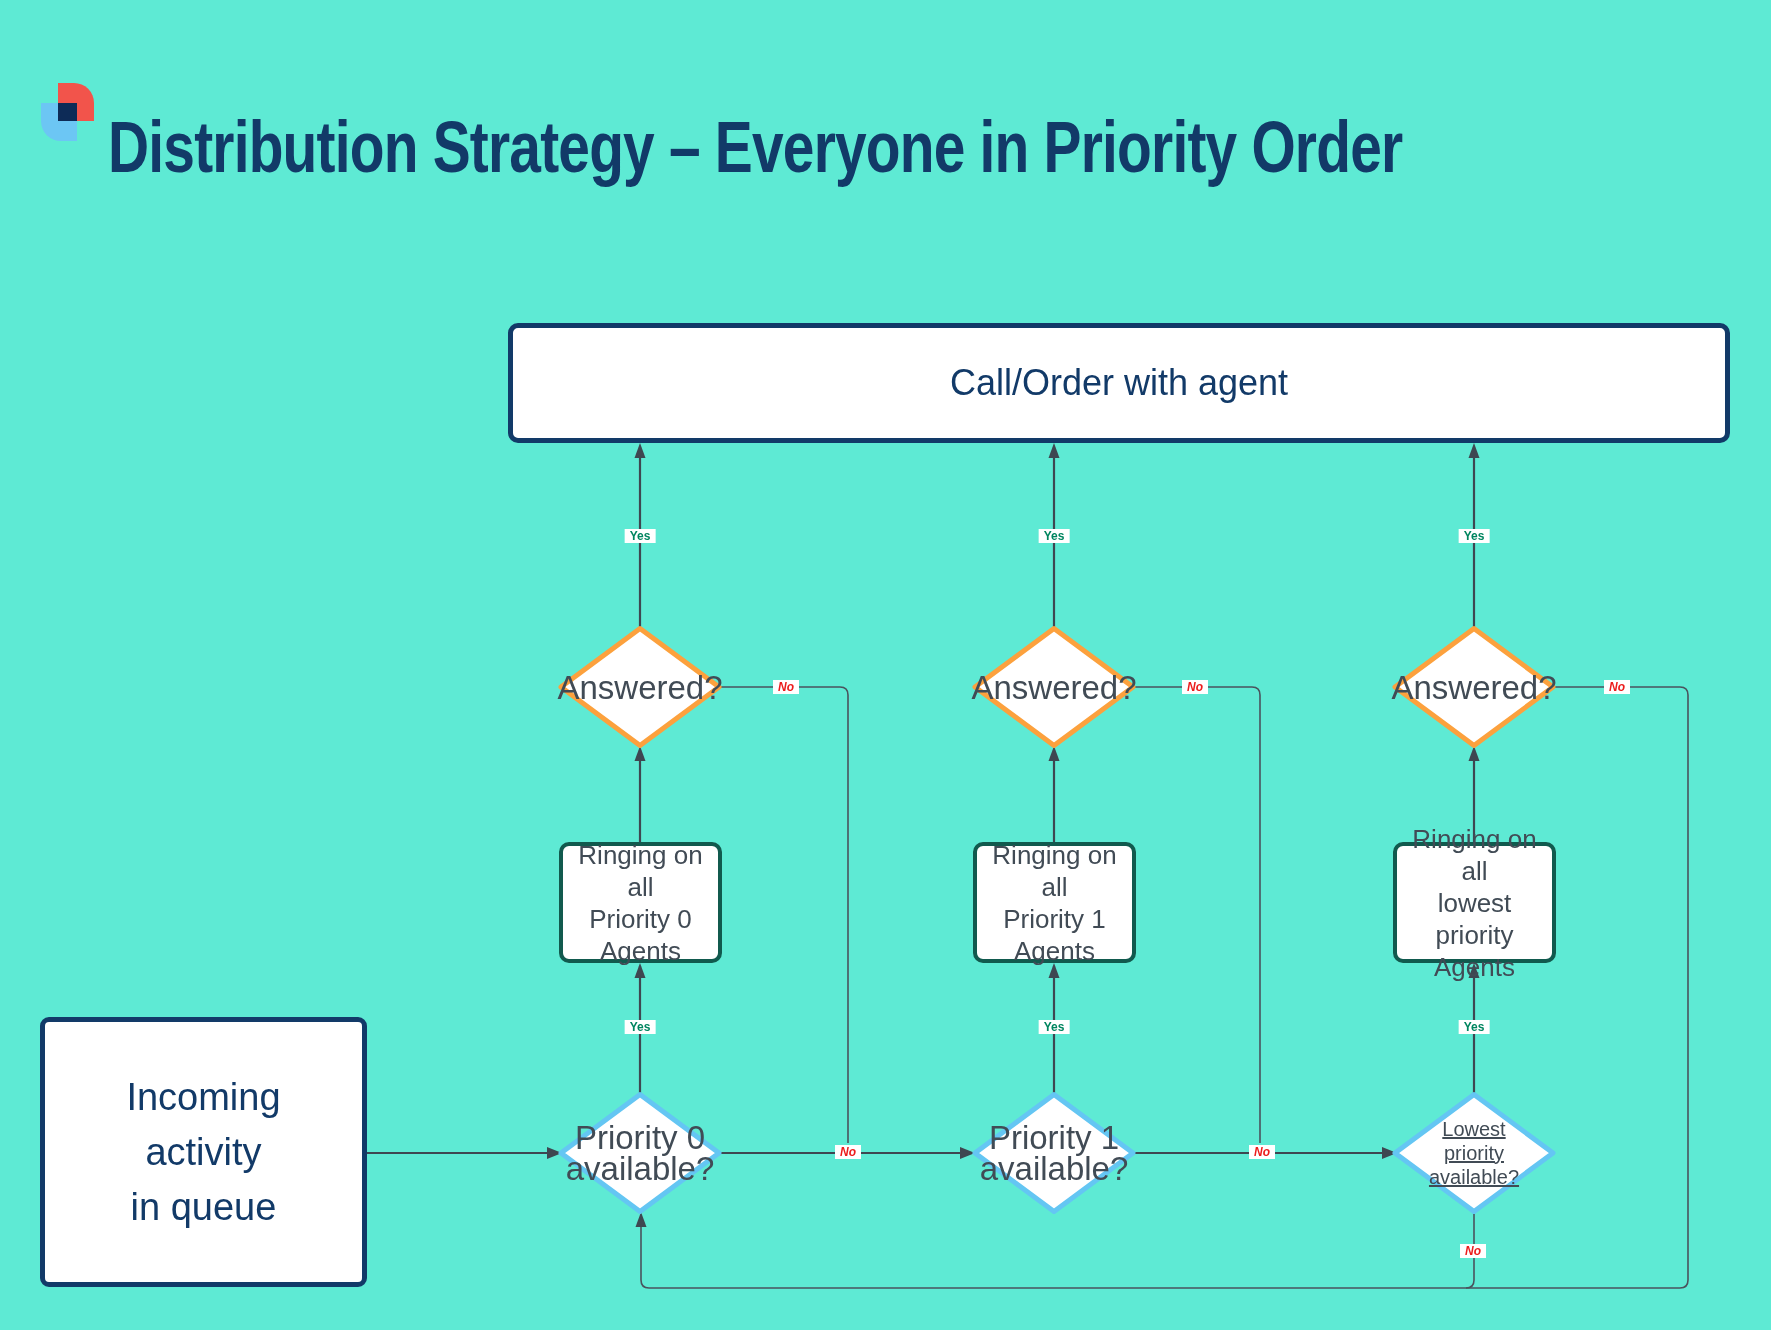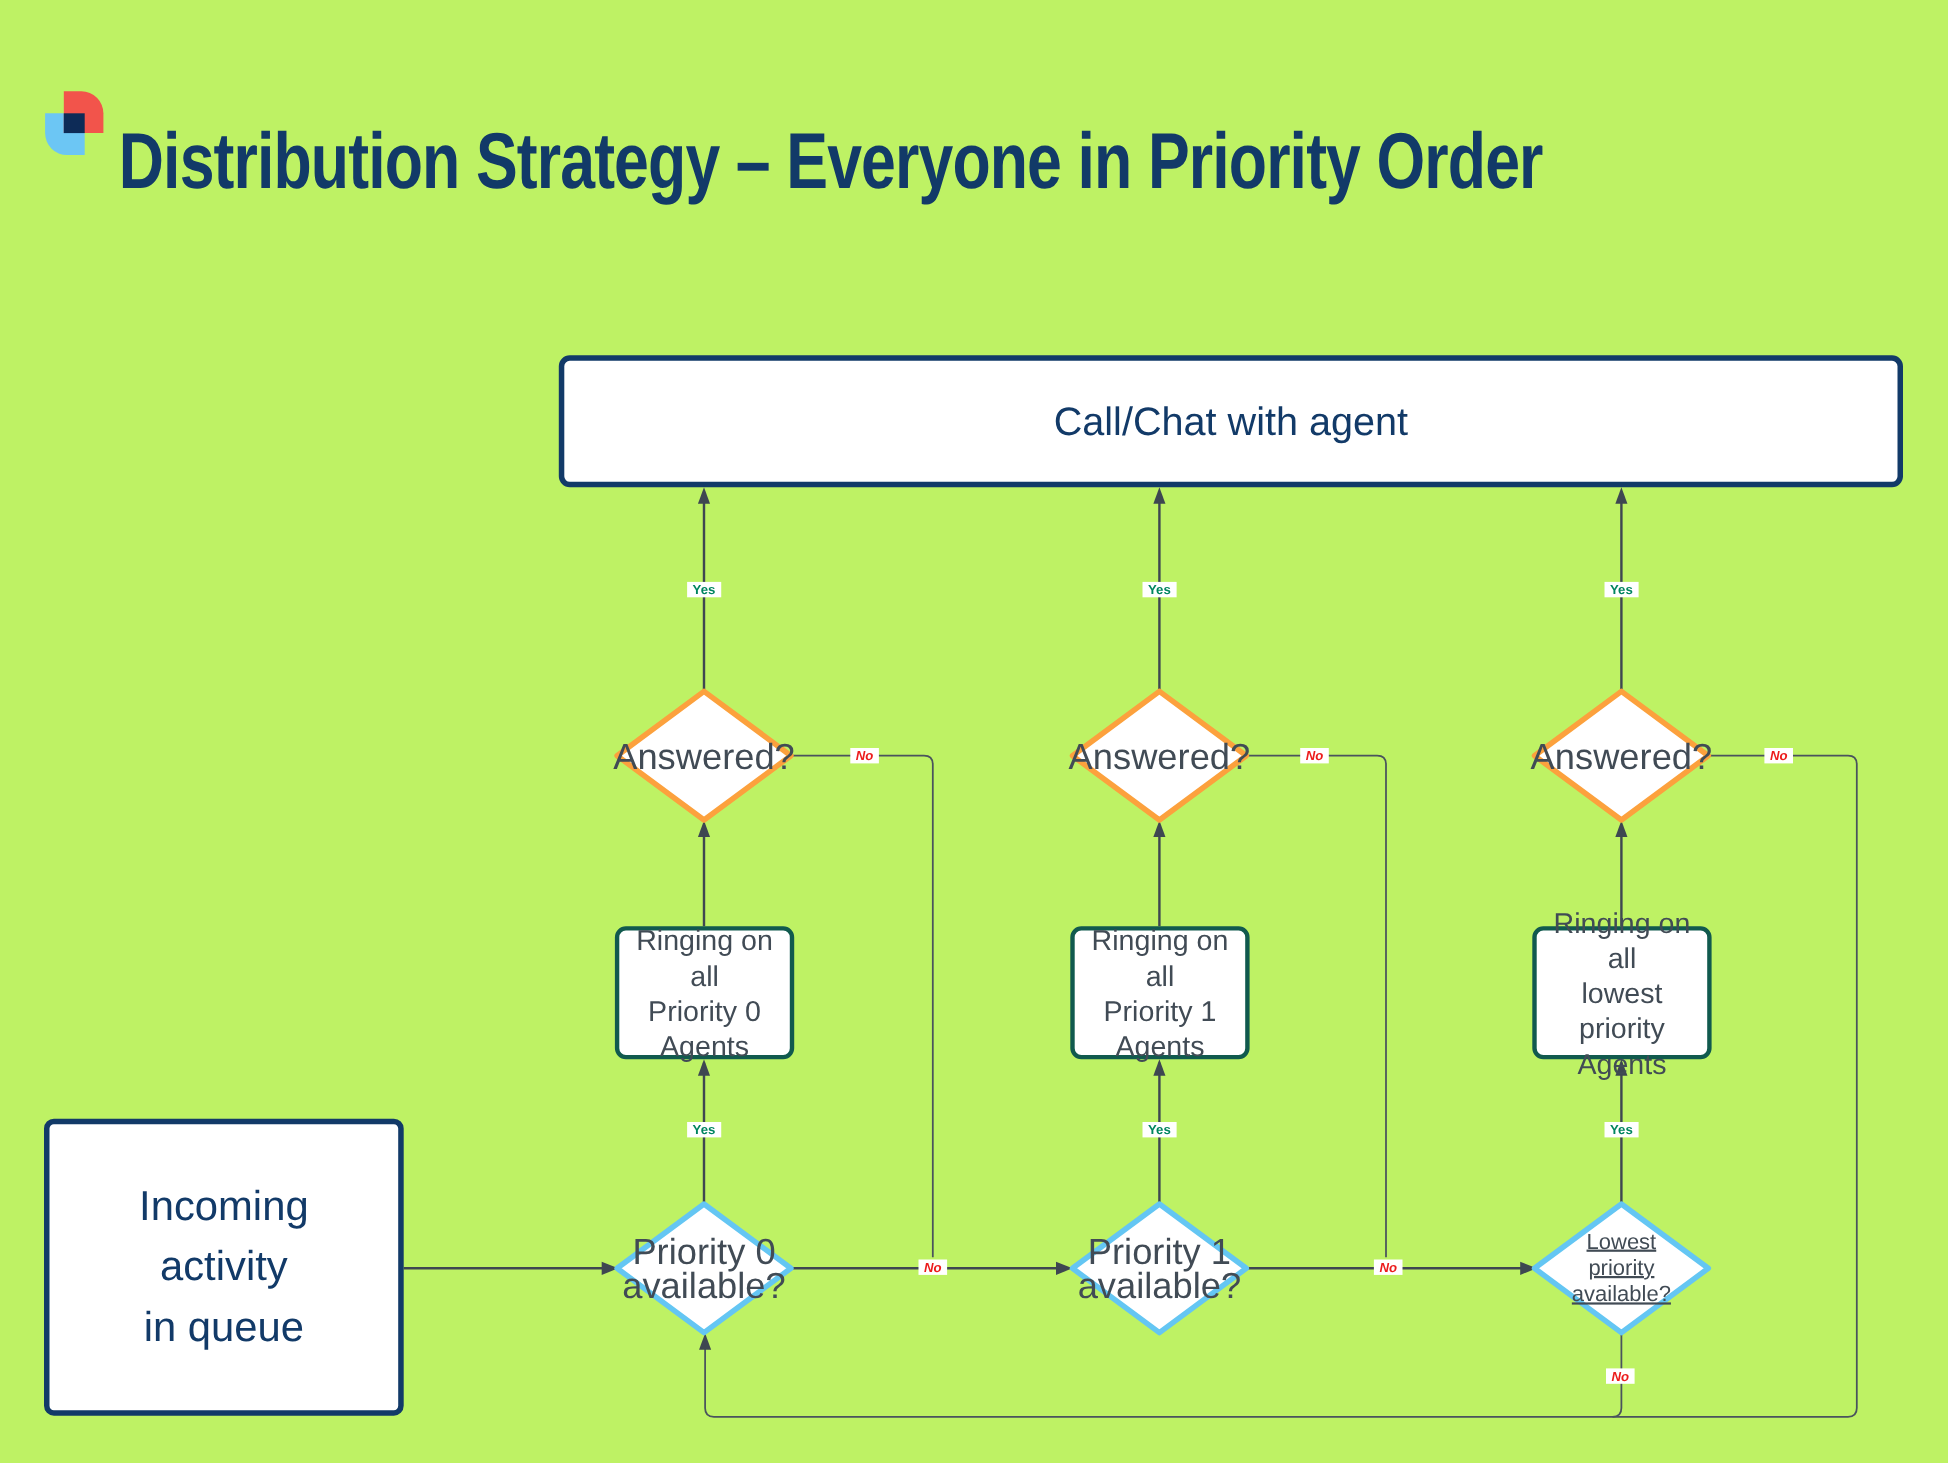--- a/index.html
+++ b/index.html
@@ -1,17 +1,17 @@
 <!DOCTYPE html>
 <html><head>
 <meta charset="utf-8">
 <style>
   html,body{margin:0;padding:0;background:#ffffff;}
   .canvas{
-    position:relative;width:1771px;height:1330px;background:#bef264;
+    position:relative;width:1771px;height:1330px;background:#5eead4;
     font-family:"Liberation Sans",sans-serif;overflow:hidden;
   }
   
   .logo{position:absolute;left:38px;top:80px;width:60px;height:64px;}
   .logo .red{position:absolute;left:20px;top:3px;width:36px;height:38px;background:#f2544b;border-radius:0 20px 0 0;}
   .logo .blue{position:absolute;left:3px;top:23px;width:36px;height:38px;background:#6cc6f4;border-radius:0 0 0 20px;}
   .logo .navy{position:absolute;left:20px;top:23px;width:19px;height:18px;background:#0d2b57;}
   
   .title{
     position:absolute;left:108px;top:106px;color:#123a68;font-size:72px;font-weight:bold;
@@ -97,21 +97,21 @@
     <g fill="#ffffff" stroke-width="5" stroke-linejoin="round">
       <polygon points="561,687 640,628.5 719,687 640,745.5" stroke="#fca13d"></polygon>
       <polygon points="975,687 1054,628.5 1133,687 1054,745.5" stroke="#fca13d"></polygon>
       <polygon points="1395,687 1474,628.5 1553,687 1474,745.5" stroke="#fca13d"></polygon>
       <polygon points="561,1153 640,1094.5 719,1153 640,1211.5" stroke="#64c6f3"></polygon>
       <polygon points="975,1153 1054,1094.5 1133,1153 1054,1211.5" stroke="#64c6f3"></polygon>
       <polygon points="1395,1153 1474,1094.5 1553,1153 1474,1211.5" stroke="#64c6f3"></polygon>
     </g>
   </svg>
 
-  <div class="node callchat">Call/Chat with agent</div>
+  <div class="node callchat">Call/Order with agent</div>
   <div class="node incoming">Incoming
 activity
 in queue</div>
   <div class="node ringing c1">Ringing on all
 Priority 0
 Agents</div>
   <div class="node ringing c2">Ringing on all
 Priority 1
 Agents</div>
   <div class="node ringing c3">Ringing on all

